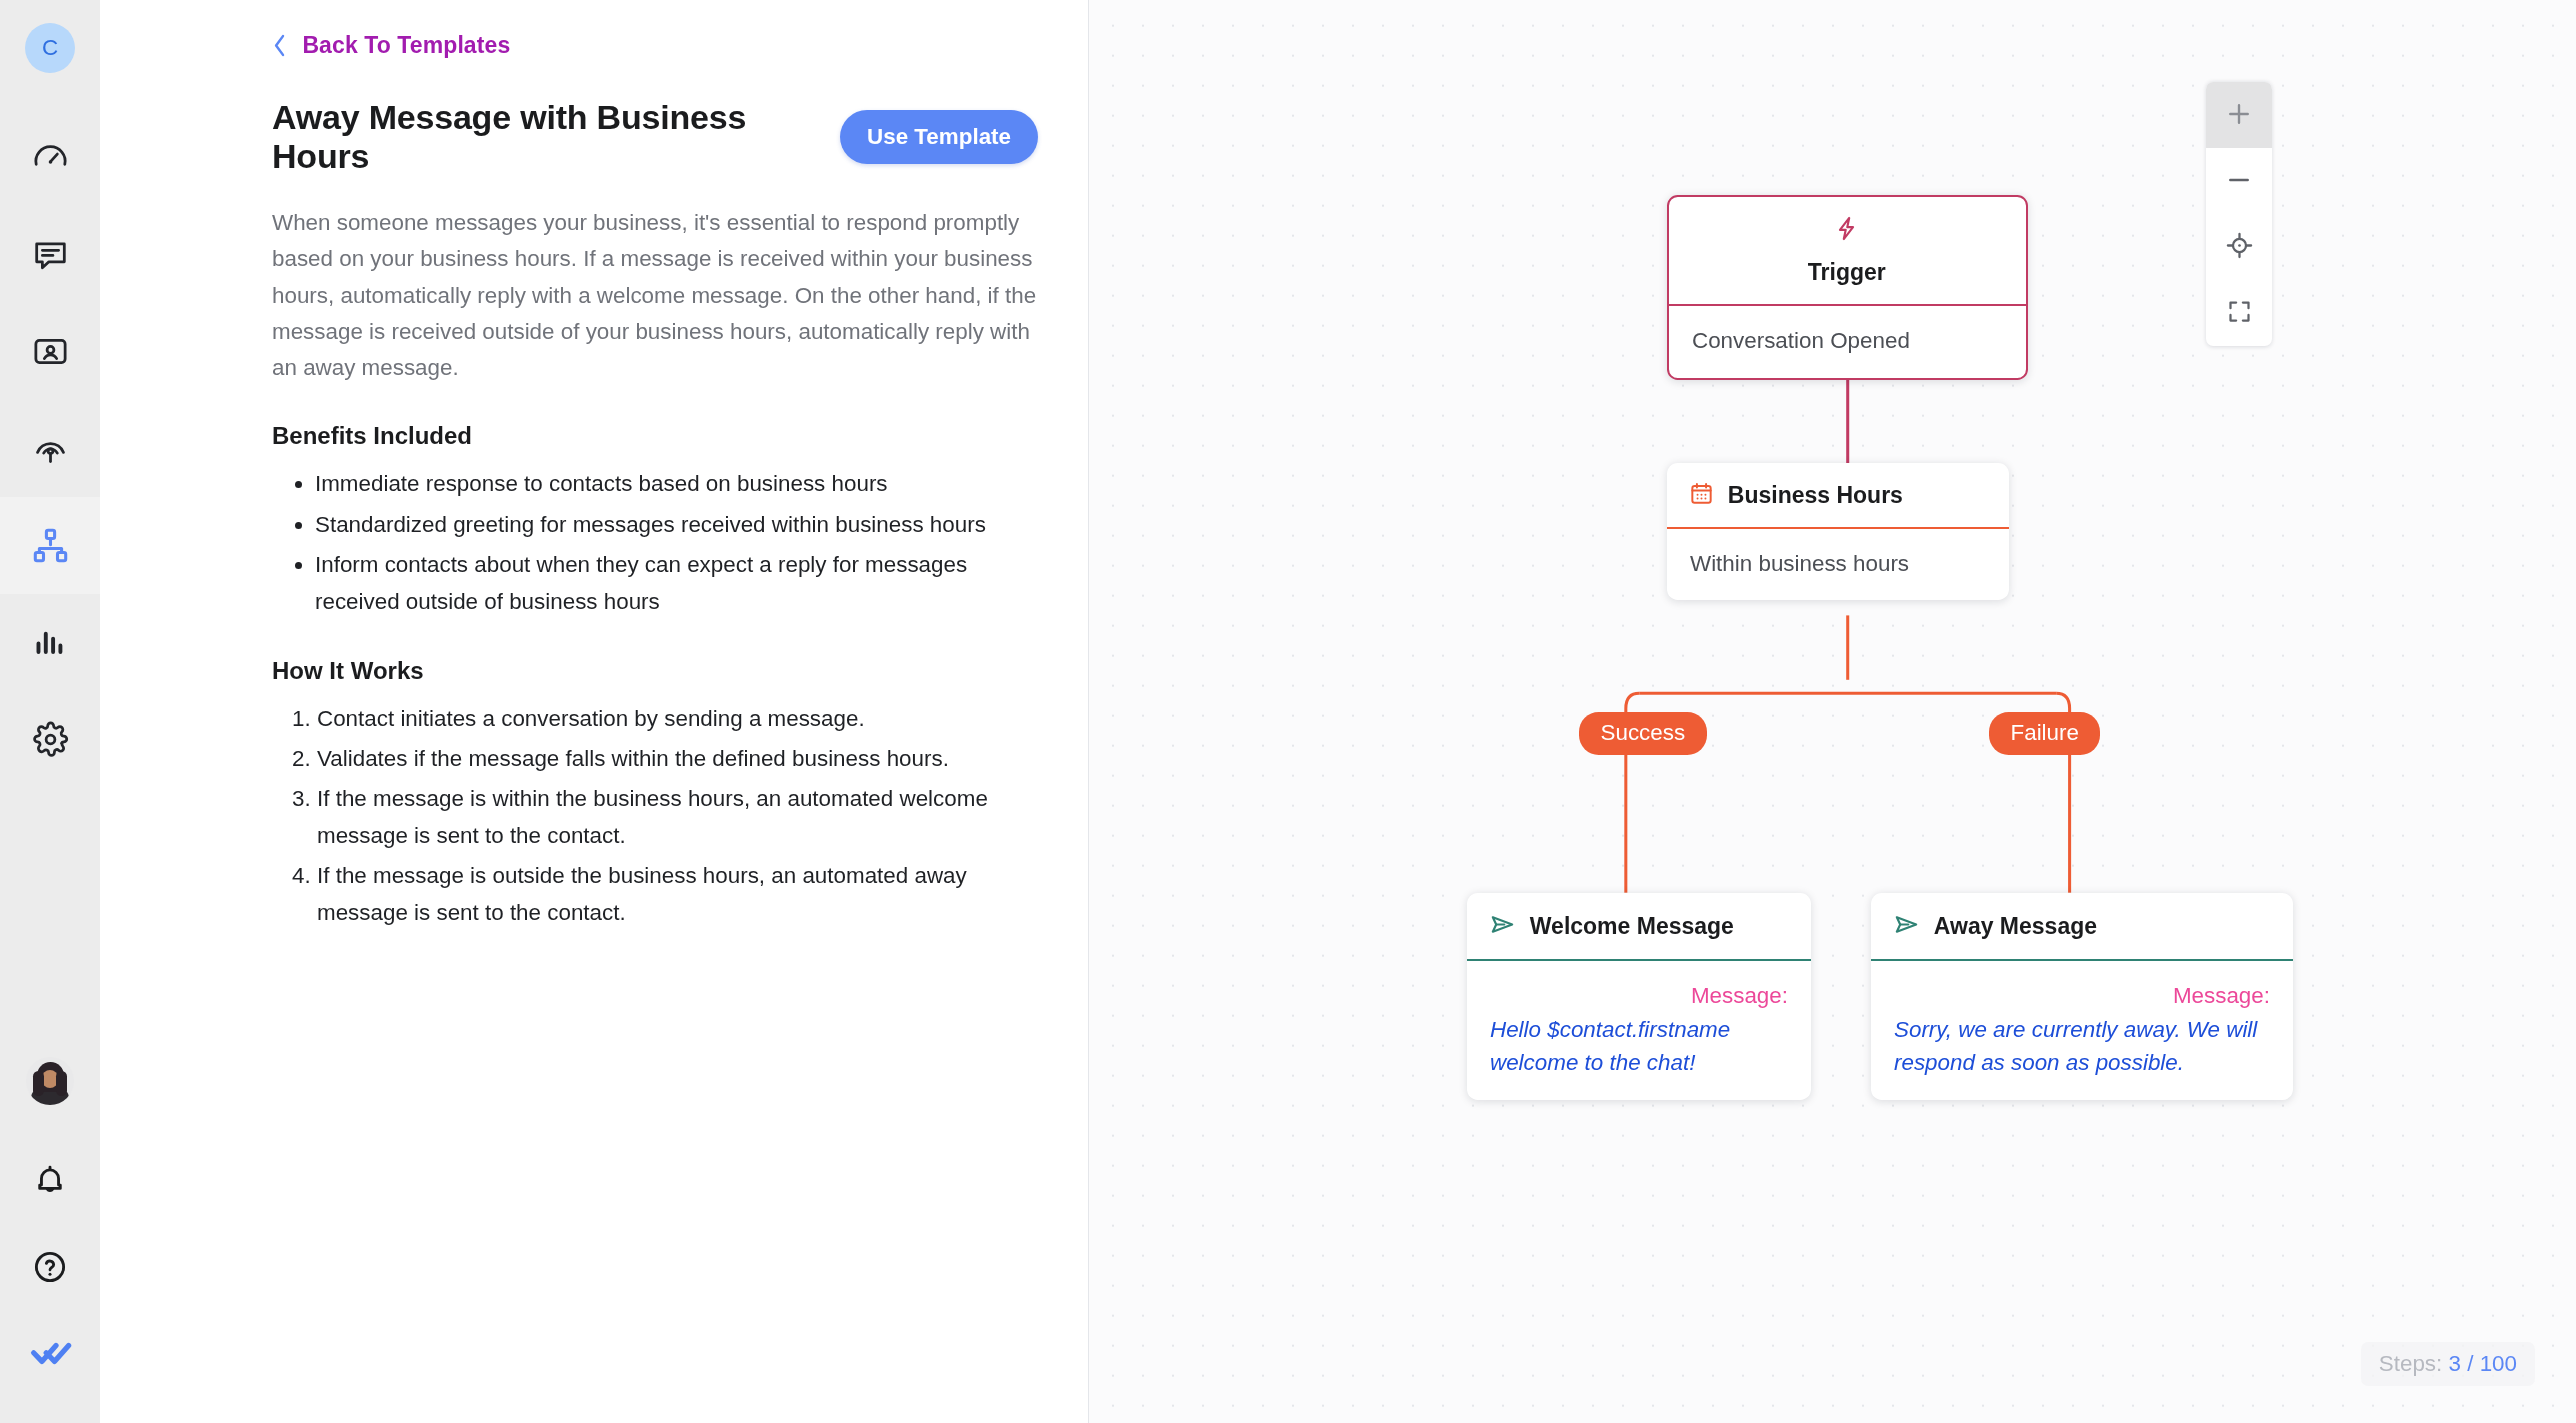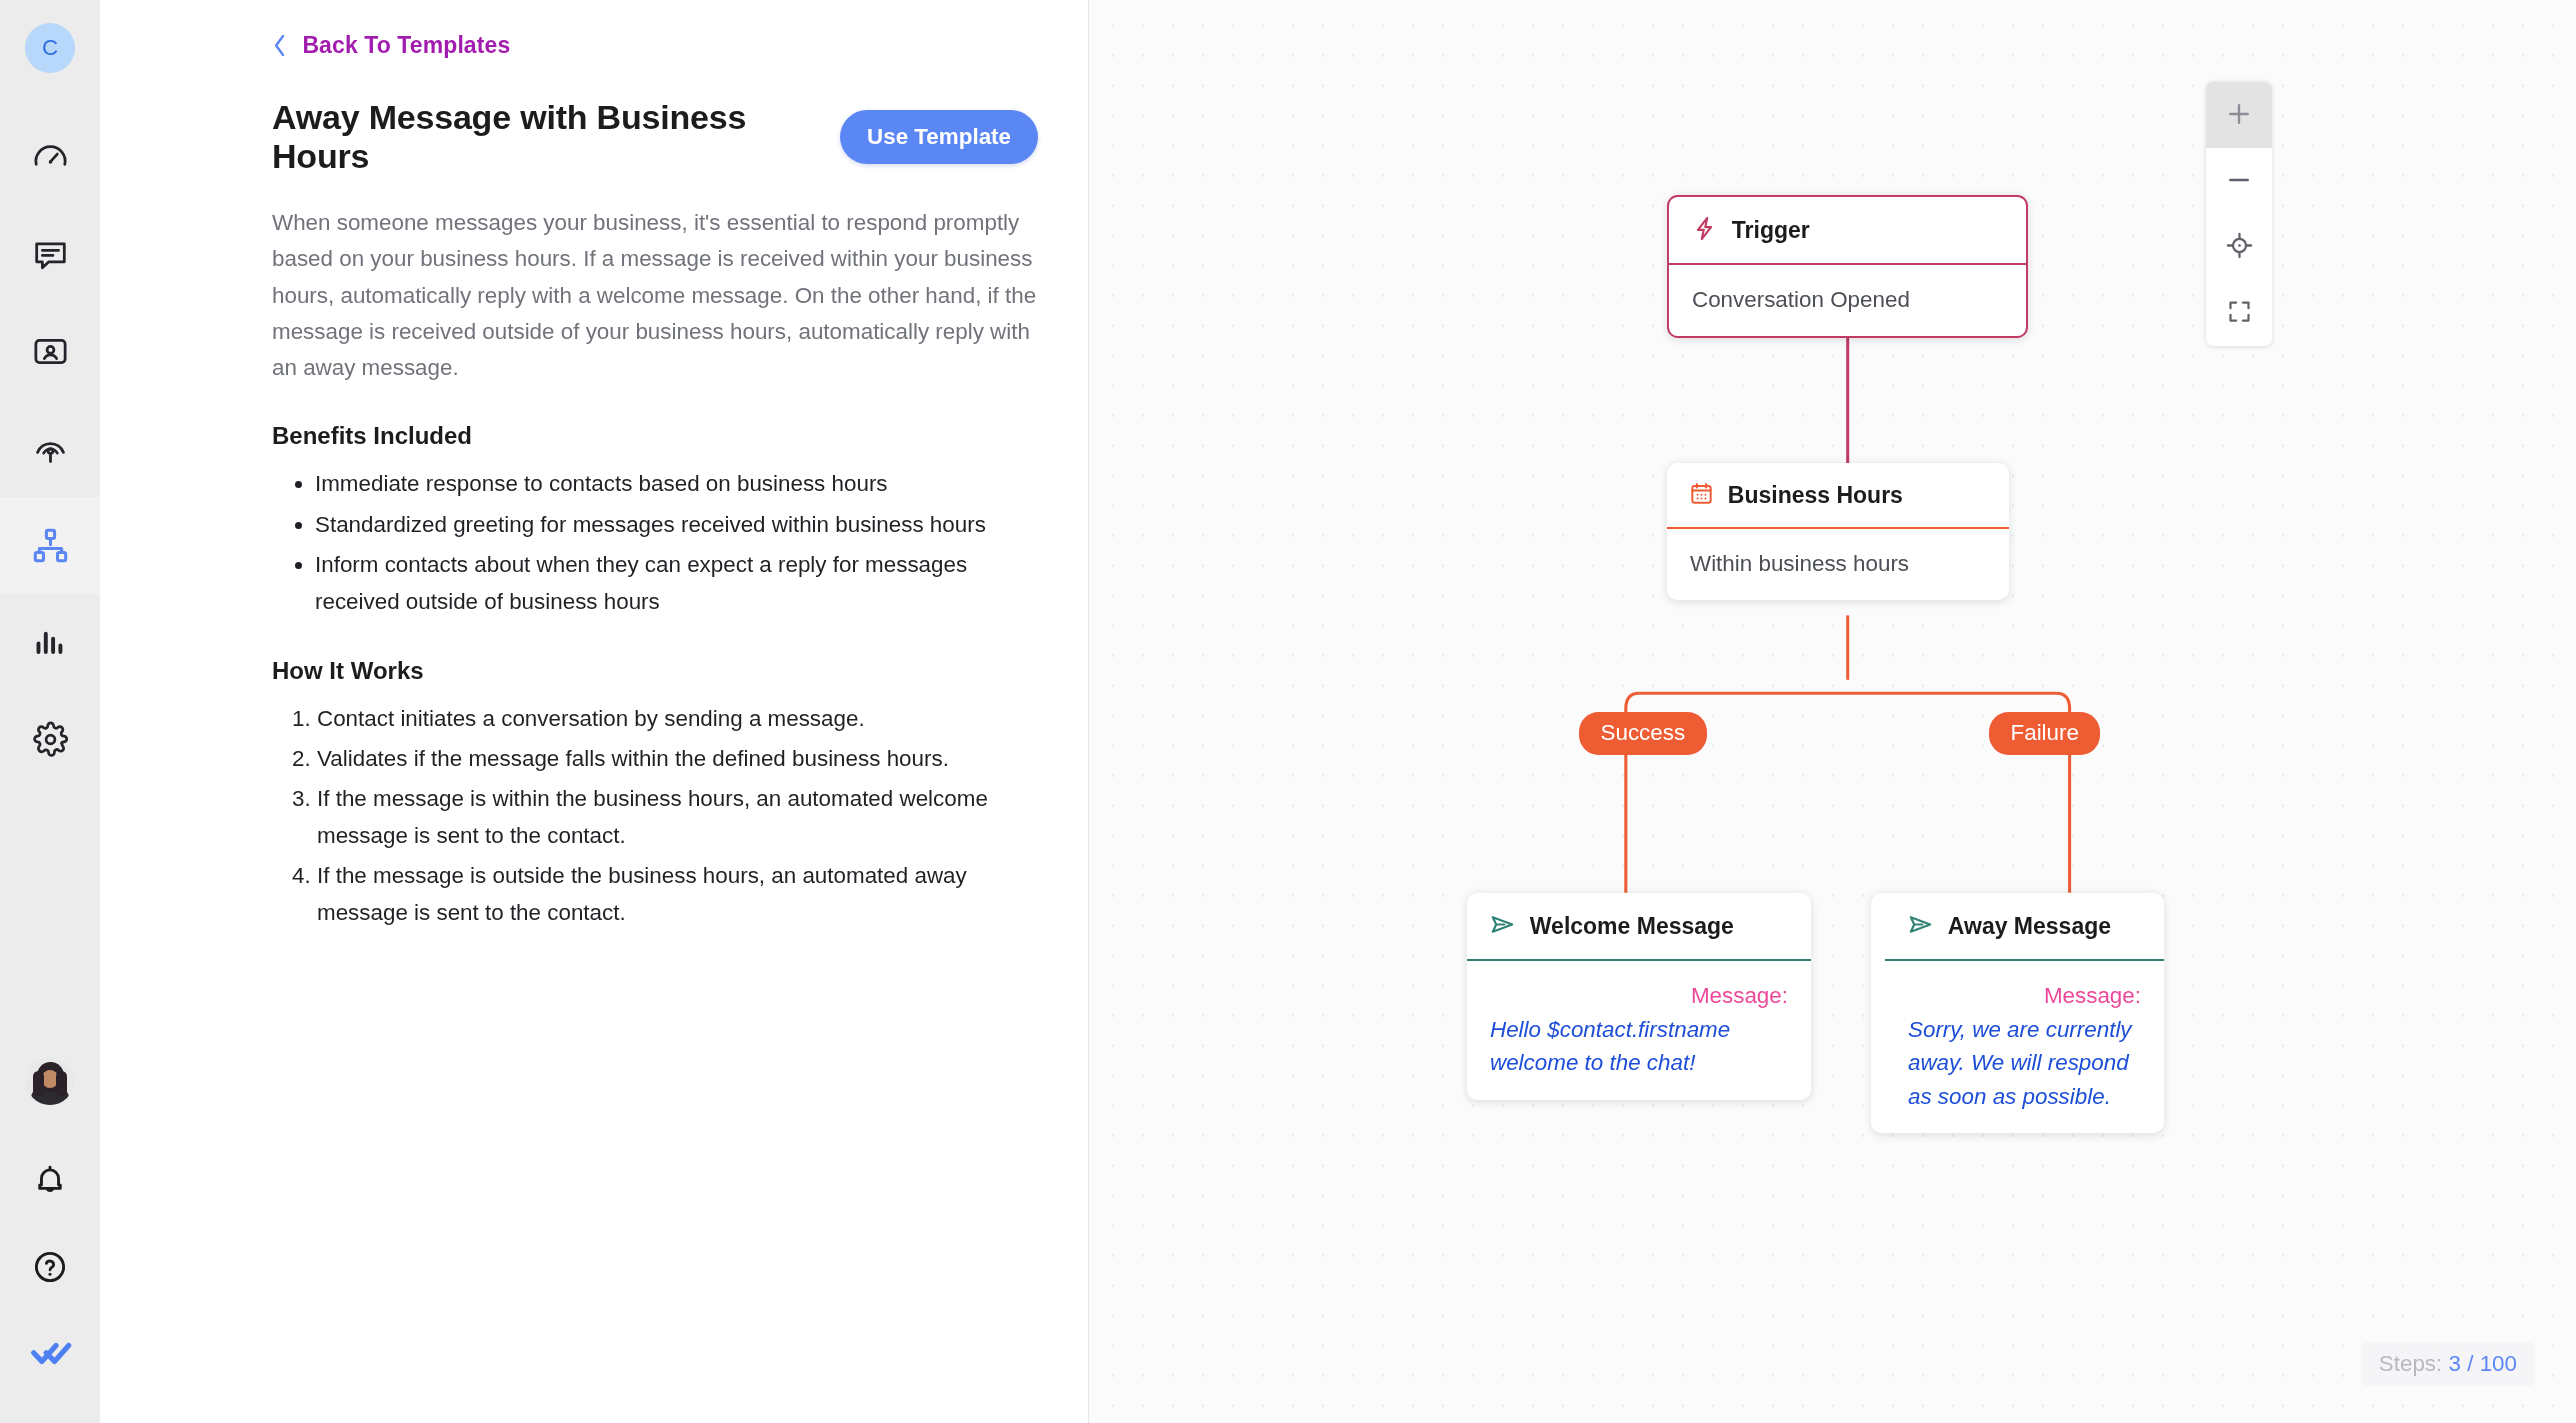--- a/index.html
+++ b/index.html
@@ -135,30 +135,30 @@
   .node-head .ttl { font-size: 23px; font-weight: 700; color: #1b1c1e; }
   .node-body { padding: 18px 23px 19.7px 23px; font-size: 22.4px; color: #4c4f55; line-height: 1.5; }
   .node-body .lbl { color: #ec4899; text-align: right; }
   .node-body .msg { font-style: italic; color: #1d4ed8; }
 
   
   #node-trigger {
     left: 578px; top: 195px; width: 361px;
     border: 2.3px solid #c13b63;
   }
-  #node-trigger .node-head { border-bottom: 2.3px solid #c13b63; }
+  #node-trigger .node-head { border-bottom: 2.3px solid #c13b63; flex-direction: column; }
 
   
   #node-hours { left: 578px; top: 463px; width: 342px; }
   #node-hours .node-head { border-bottom: 2.3px solid #ee5c34; }
 
   #node-welcome { left: 378px; top: 893px; width: 344px; }
   #node-welcome .node-head { border-bottom: 2.3px solid #2f8274; }
 
-  #node-away { left: 782px; top: 893px; width: 293px; padding-left: 14px; }
+  #node-away { left: 782px; top: 893px; width: 422px; }
   #node-away .node-head { border-bottom: 2.3px solid #2f8274; }
 
   .pill {
     position: absolute; z-index: 4;
     background: #ee5c34; color: #fff;
     font-size: 22.4px; padding: 8px 21.5px; border-radius: 19.7px;
     line-height: 1.2;
   }
   #pill-success { left: 490px; top: 712px; }
   #pill-failure { left: 900px; top: 712px; }

